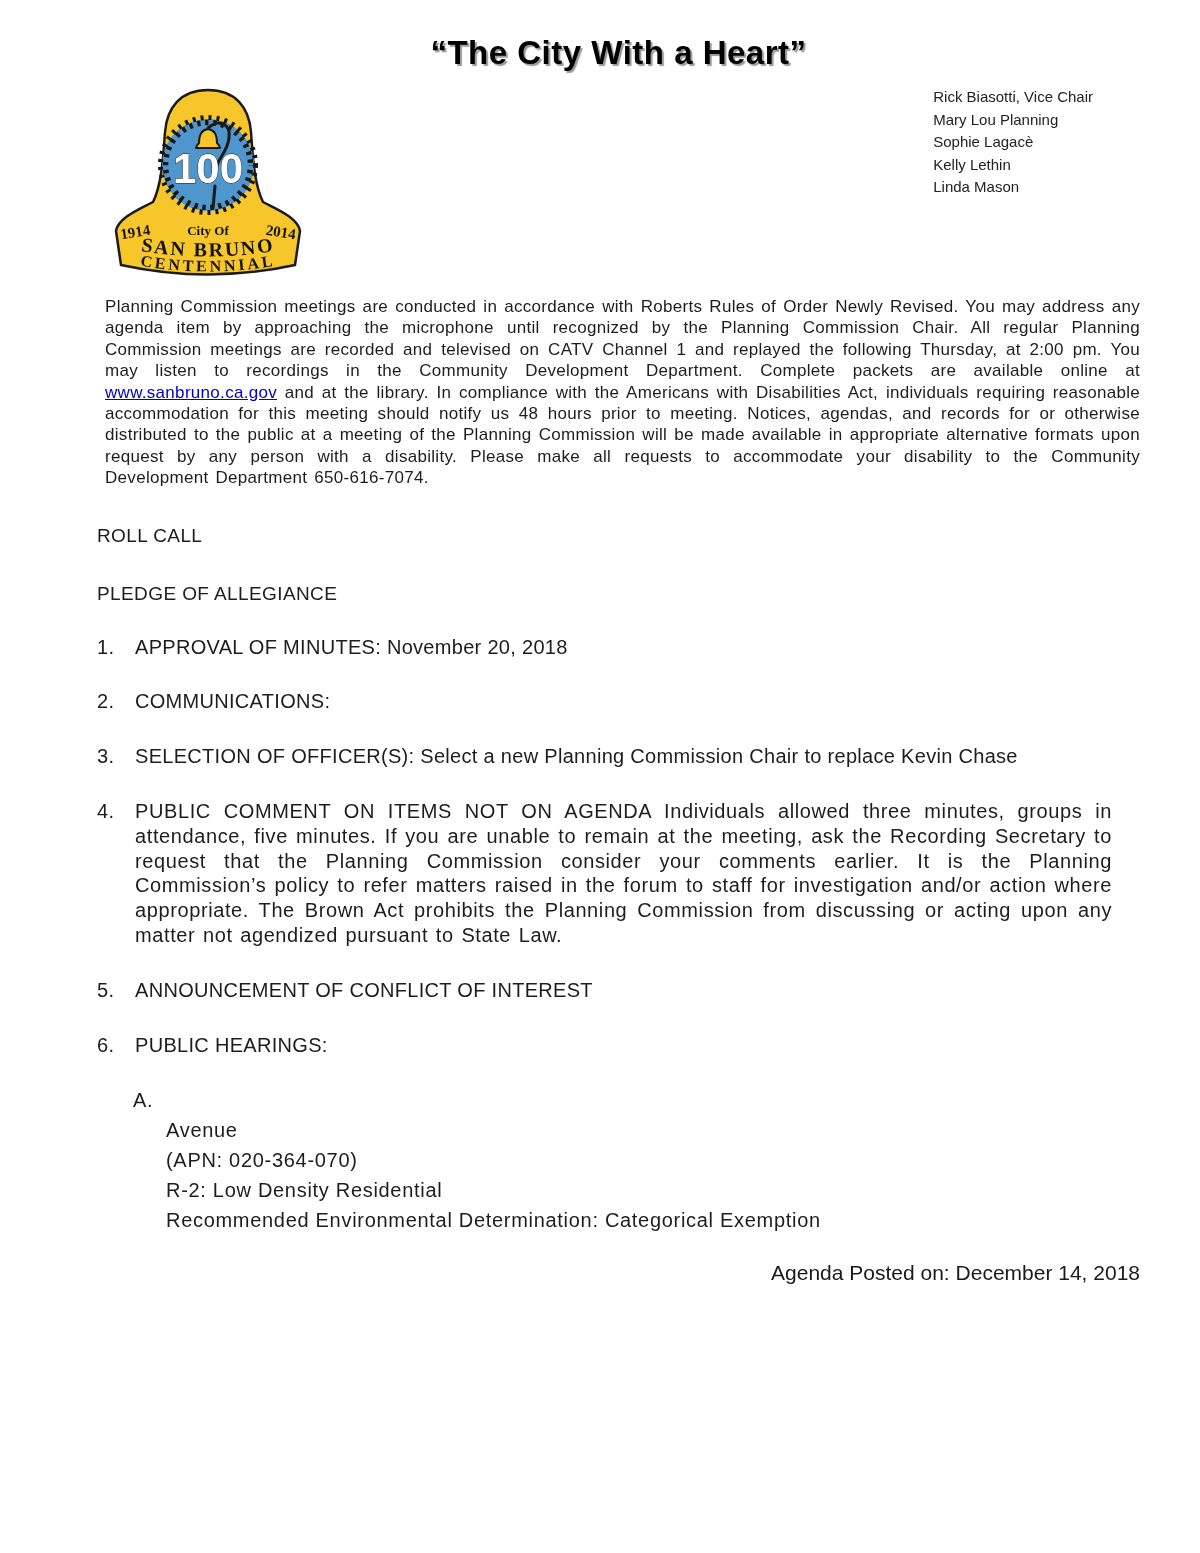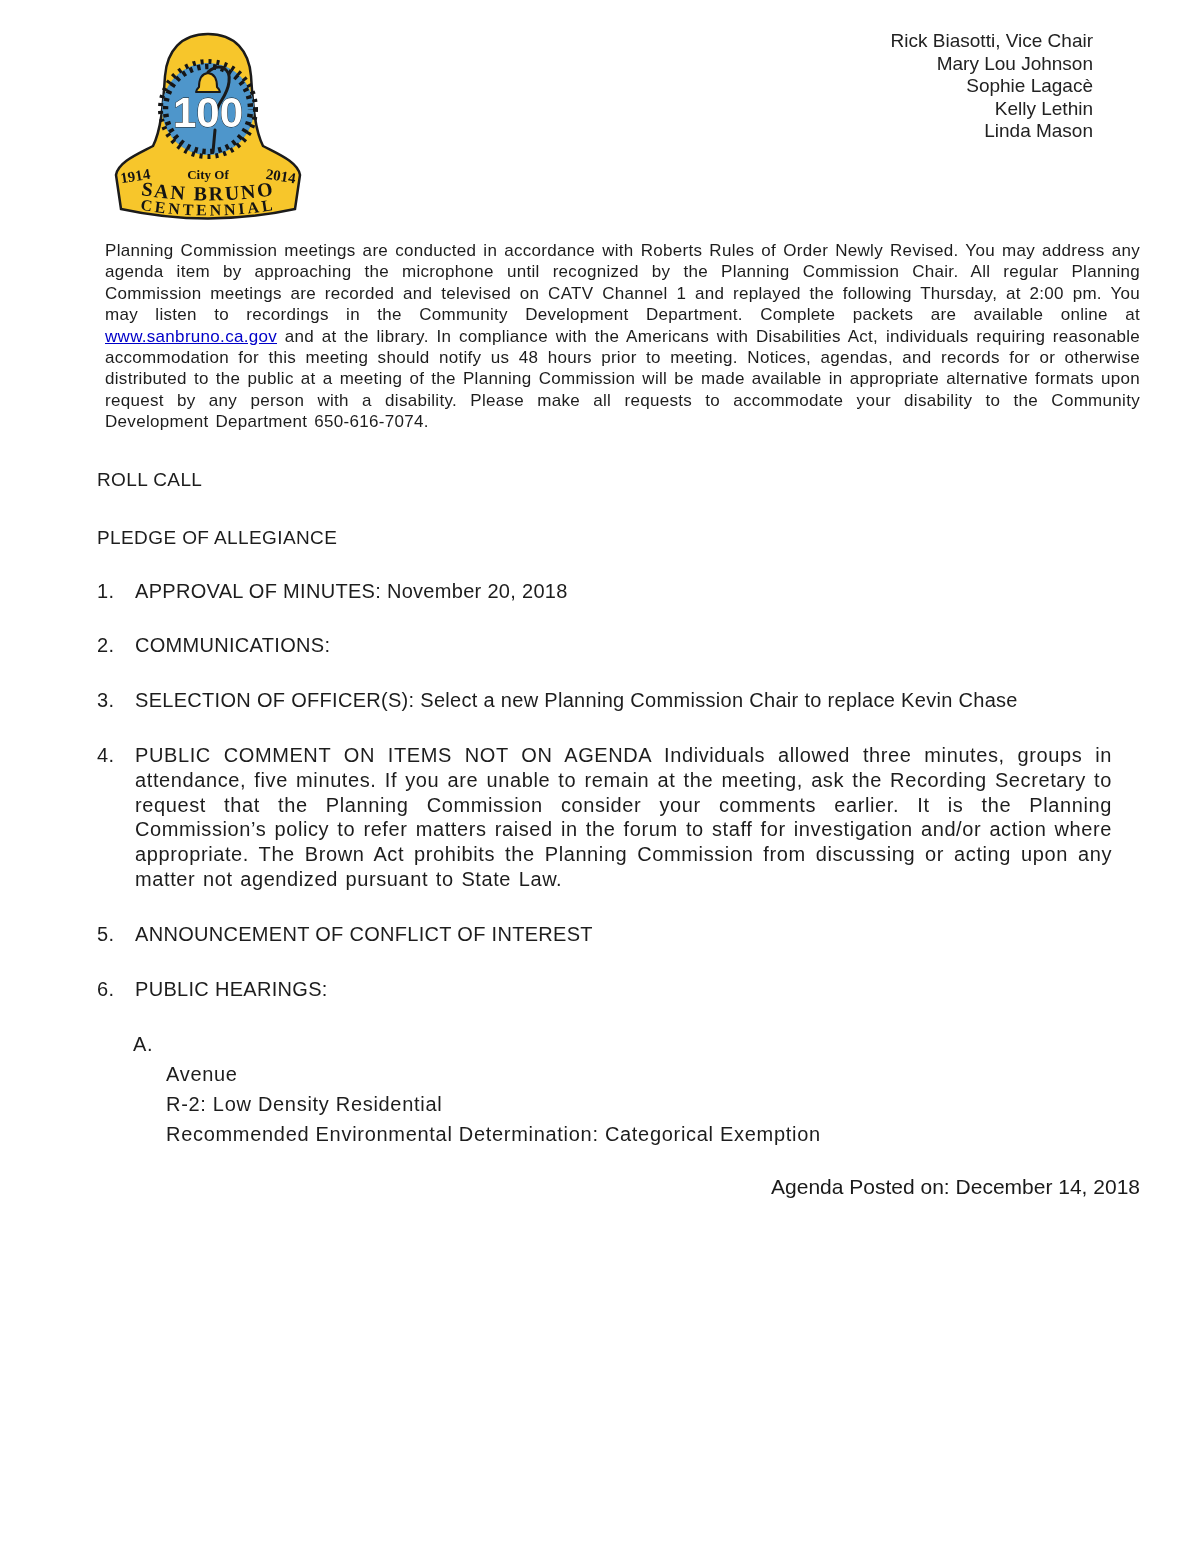--- a/index.html
+++ b/index.html
@@ -26,22 +26,21 @@
     display: flex;
     justify-content: space-between;
     align-items: flex-start;
     margin-top: 14px;
     height: 198px;
   }
   .logo-wrap { margin-left: 6px; }
   .names {
     margin-right: 47px;
     margin-top: 0px;
-    text-align: right;
-    font-size: 19px;
+    font-size: 15px;
     line-height: 22.5px;
     color: #222;
   }
 
   .title-block { text-align: center; margin-top: 12px; }
   .tb-big   { font-size: 30px; line-height: 42px; }
   .tb-mid   { font-size: 29px; line-height: 40px; }
   .tb-small { font-size: 23px; line-height: 34px; }
 
   .intro {
@@ -96,20 +95,21 @@
     text-align: right;
     font-size: 21px;
     color: #1a1a1a;
   }
 </style>
 </head>
 <body>
 
 <div class="page">
 
+  <div class="motto">“The City With a Heart”</div>
 
   <div class="header-row">
     <div class="logo-wrap">
       <svg width="210" height="196" viewBox="0 0 210 196">
 
         <path d="M105,4 C78,4 64,21 62,46 C60,76 58,100 50,116 C35,124 15,132 13,145 L18,179 Q105,198 192,179 L197,145 C195,132 175,124 160,116 C152,100 150,76 148,46 C146,21 132,4 105,4 Z" fill="#F7C62B" stroke="#1b1b1b" stroke-width="2.5"></path>
 
         <circle cx="105" cy="79" r="46" fill="#4E96CB"></circle>
 
         <circle cx="105" cy="79" r="47.5" fill="none" stroke="#151515" stroke-width="5" stroke-dasharray="3 5"></circle>
@@ -133,21 +133,21 @@
 
         <path id="arcCent" d="M14,175 Q105,196 196,175" fill="none"></path>
         <text font-family="Liberation Serif, serif" font-weight="bold" font-size="16" letter-spacing="3" fill="#141414">
           <textPath href="#arcCent" startOffset="50%" text-anchor="middle">CENTENNIAL</textPath>
         </text>
       </svg>
     </div>
 
     <div class="names">
       <div>Rick Biasotti, Vice Chair</div>
-      <div>Mary Lou Johnson</div>
+      <div>Mary Lou Planning</div>
       <div>Sophie Lagacè</div>
       <div>Kelly Lethin</div>
       <div>Linda Mason</div>
     </div>
   </div>
 
 
   <p class="intro"><span>Planning Commission meetings are conducted in accordance with Roberts Rules of Order Newly Revised.  You may address any agenda item by approaching the microphone until recognized by the Planning Commission Chair. All regular Planning Commission meetings are recorded and televised on CATV Channel 1 and replayed the following Thursday, at 2:00 pm. You may listen to recordings in the Community Development Department.  Complete packets are available online at </span><a class="link" href="#">www.sanbruno.ca.gov</a><span> and at the library.  In compliance with the Americans with Disabilities Act, individuals requiring reasonable accommodation for this meeting should notify us 48 hours prior to meeting.  Notices, agendas, and records for or otherwise distributed to the public at a meeting of the Planning Commission will be made available in appropriate alternative formats upon request by any person with a disability.  Please make all requests to accommodate your disability to the Community Development Department 650-616-7074.</span></p>
 
   <div class="section-label">ROLL CALL</div>
@@ -177,20 +177,21 @@
     <div class="item">
       <span class="num">6.</span>
       <span class="itext">PUBLIC HEARINGS:</span>
     </div>
   </div>
 
   <div class="hearing">
     <span class="letter">A.</span>
     <div class="htext">
       <div><br><span>Avenue</span></div>
+      <div>(APN: 020-364-070)</div>
       <div>R-2: Low Density Residential</div>
       <div>Recommended Environmental Determination: Categorical Exemption</div>
     </div>
   </div>
 
 
   <div class="footer">Agenda Posted on: December 14, 2018</div>
 
 </div>
 

